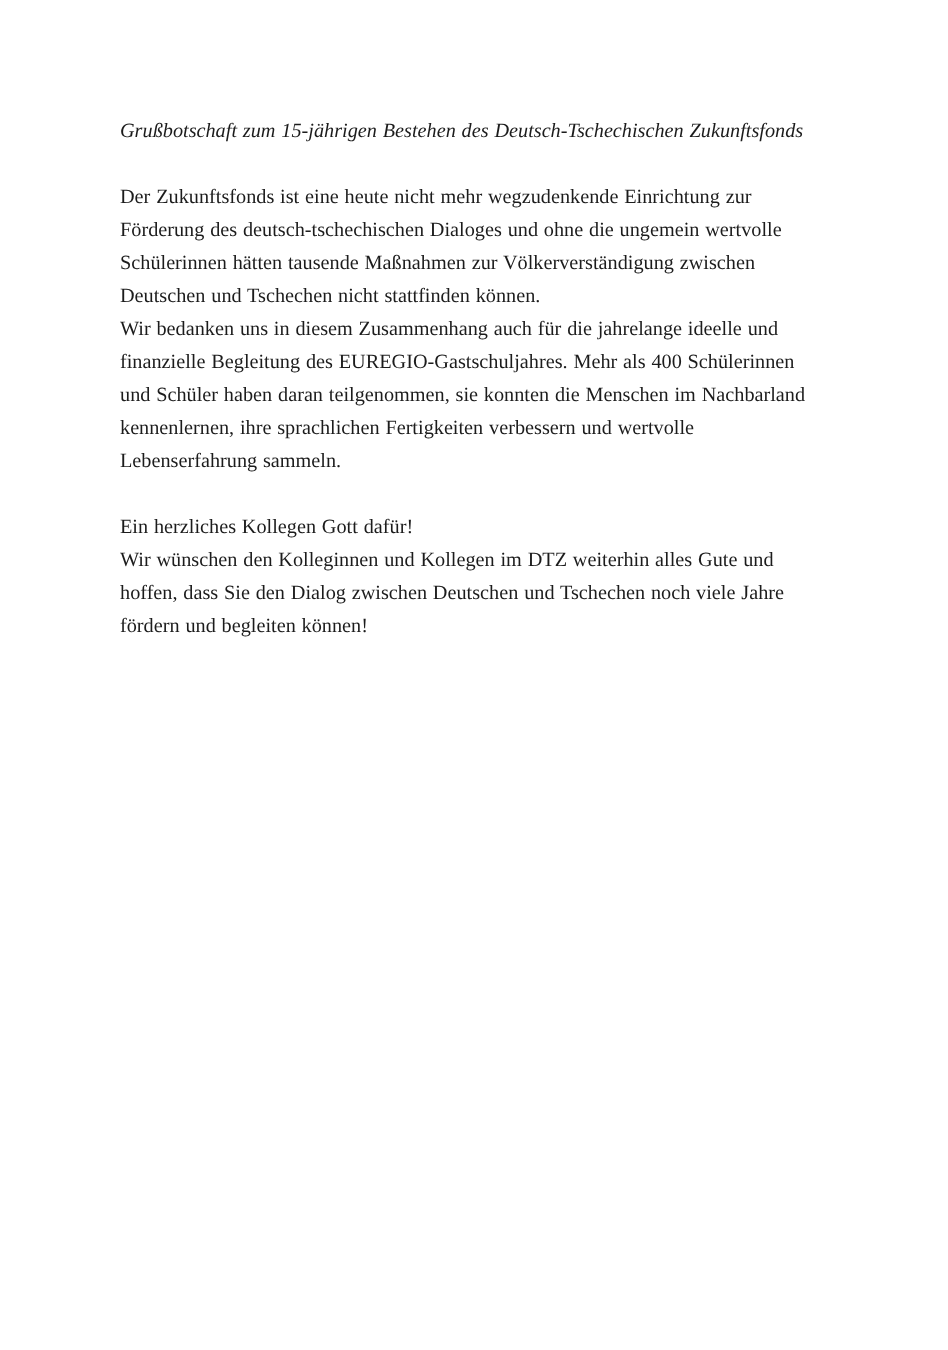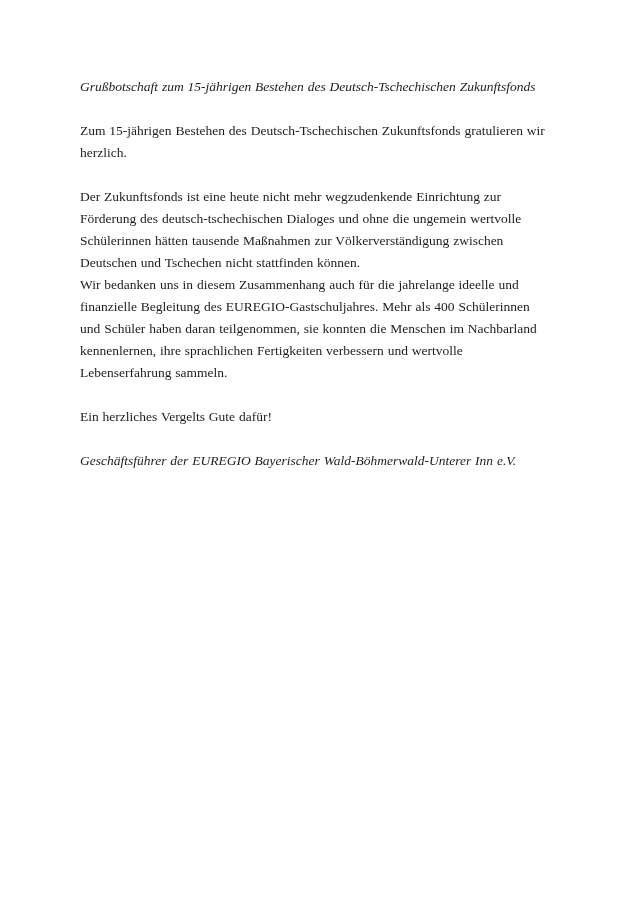--- a/index.html
+++ b/index.html
@@ -42,31 +42,28 @@
 </head>
 <body>
 
 <div class="page">
   <div class="content">
 
     <div class="block">
       <p class="italic">Grußbotschaft zum 15-jährigen Bestehen des Deutsch-Tschechischen Zukunftsfonds</p>
     </div>
 
-    <div class="block">
-      <p>Zum 15-jährigen Bestehen des Deutsch-Tschechischen Zukunftsfonds gratulieren wir herzlich.</p>
-    </div>
 
     <div class="block">
       <p>Der Zukunftsfonds ist eine heute nicht mehr wegzudenkende Einrichtung zur Förderung des deutsch-tschechischen Dialoges und ohne die ungemein wertvolle Schülerinnen hätten tausende Maßnahmen zur Völkerverständigung zwischen Deutschen und Tschechen nicht stattfinden können.</p>
       <p>Wir bedanken uns in diesem Zusammenhang auch für die jahrelange ideelle und finanzielle Begleitung des EUREGIO-Gastschuljahres. Mehr als 400 Schülerinnen und Schüler haben daran teilgenommen, sie konnten die Menschen im Nachbarland kennenlernen, ihre sprachlichen Fertigkeiten verbessern und wertvolle Lebenserfahrung sammeln.</p>
     </div>
 
     <div class="block">
-      <p>Ein herzliches Vergelts Gute dafür!</p>
+      <p>Ein herzliches Kollegen Gott dafür!</p>
+      <p>Wir wünschen den Kolleginnen und Kollegen im DTZ weiterhin alles Gute und hoffen, dass Sie den Dialog zwischen Deutschen und Tschechen noch viele Jahre fördern und begleiten können!</p>
     </div>
 
     <div class="block">
-      <p class="italic">Geschäftsführer der EUREGIO Bayerischer Wald-Böhmerwald-Unterer Inn e.V.</p>
     </div>
 
   </div>
 </div>
 
 </body></html>

